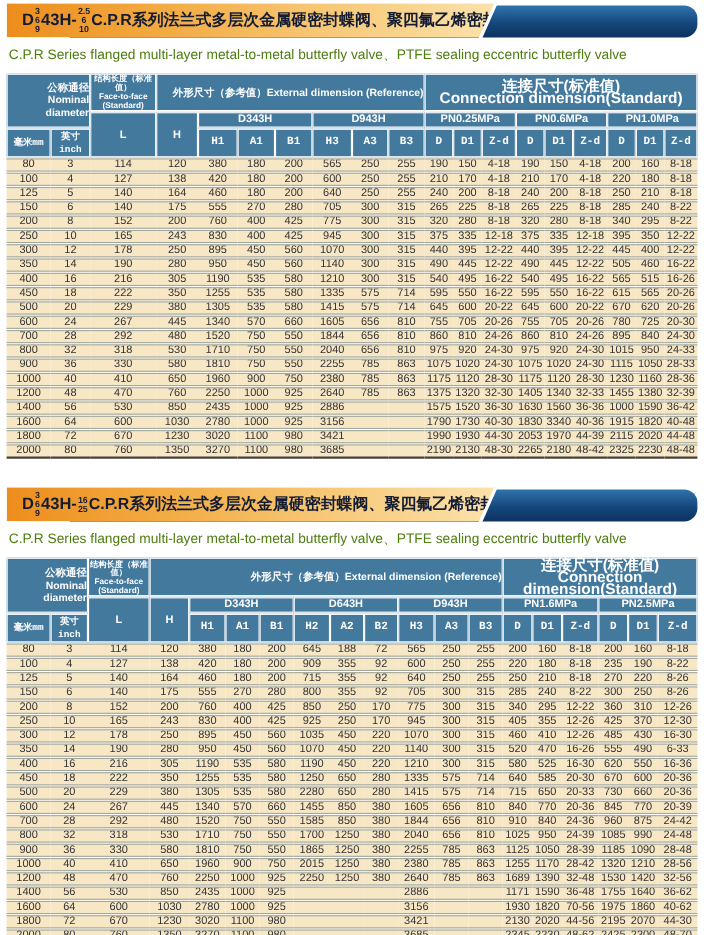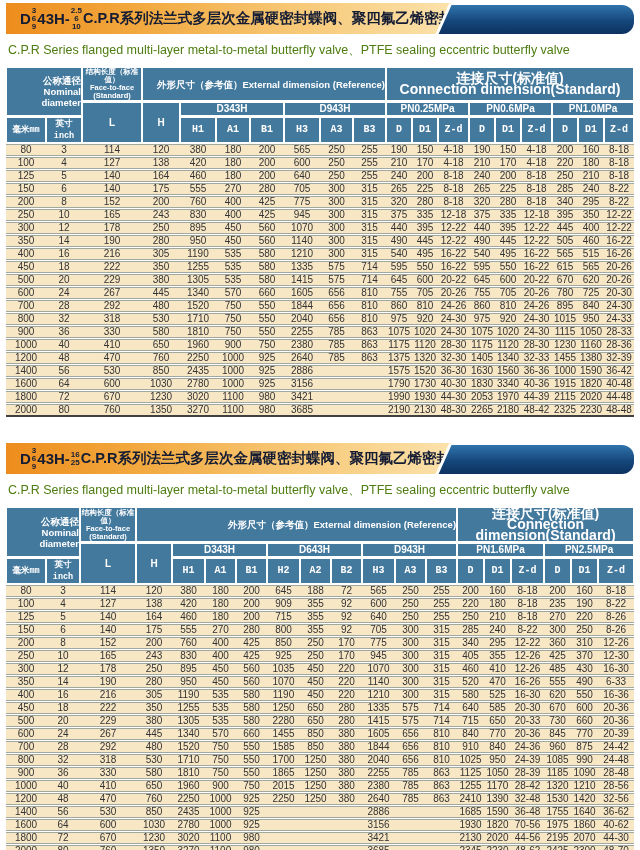--- a/index.html
+++ b/index.html
@@ -1121,42 +1121,42 @@
             <td class="dcell">760</td>
             <td class="dcell">2250</td>
             <td class="dcell">1000</td>
             <td class="dcell">925</td>
             <td class="dcell">2250</td>
             <td class="dcell">1250</td>
             <td class="dcell">380</td>
             <td class="dcell">2640</td>
             <td class="dcell">785</td>
             <td class="dcell">863</td>
-            <td class="dcell">2410</td>
+            <td class="dcell">1689</td>
             <td class="dcell">1390</td>
             <td class="dcell">32-48</td>
             <td class="dcell">1530</td>
             <td class="dcell">1420</td>
             <td class="dcell">32-56</td>
           </tr>
           <tr class="drow">
             <td class="dcell">1400</td>
             <td class="dcell">56</td>
             <td class="dcell">530</td>
             <td class="dcell">850</td>
             <td class="dcell">2435</td>
             <td class="dcell">1000</td>
             <td class="dcell">925</td>
             <td class="dcell"></td>
             <td class="dcell"></td>
             <td class="dcell"></td>
             <td class="dcell">2886</td>
             <td class="dcell"></td>
             <td class="dcell"></td>
-            <td class="dcell">1685</td>
+            <td class="dcell">1171</td>
             <td class="dcell">1590</td>
             <td class="dcell">36-48</td>
             <td class="dcell">1755</td>
             <td class="dcell">1640</td>
             <td class="dcell">36-62</td>
           </tr>
           <tr class="drow">
             <td class="dcell">1600</td>
             <td class="dcell">64</td>
             <td class="dcell">600</td>

